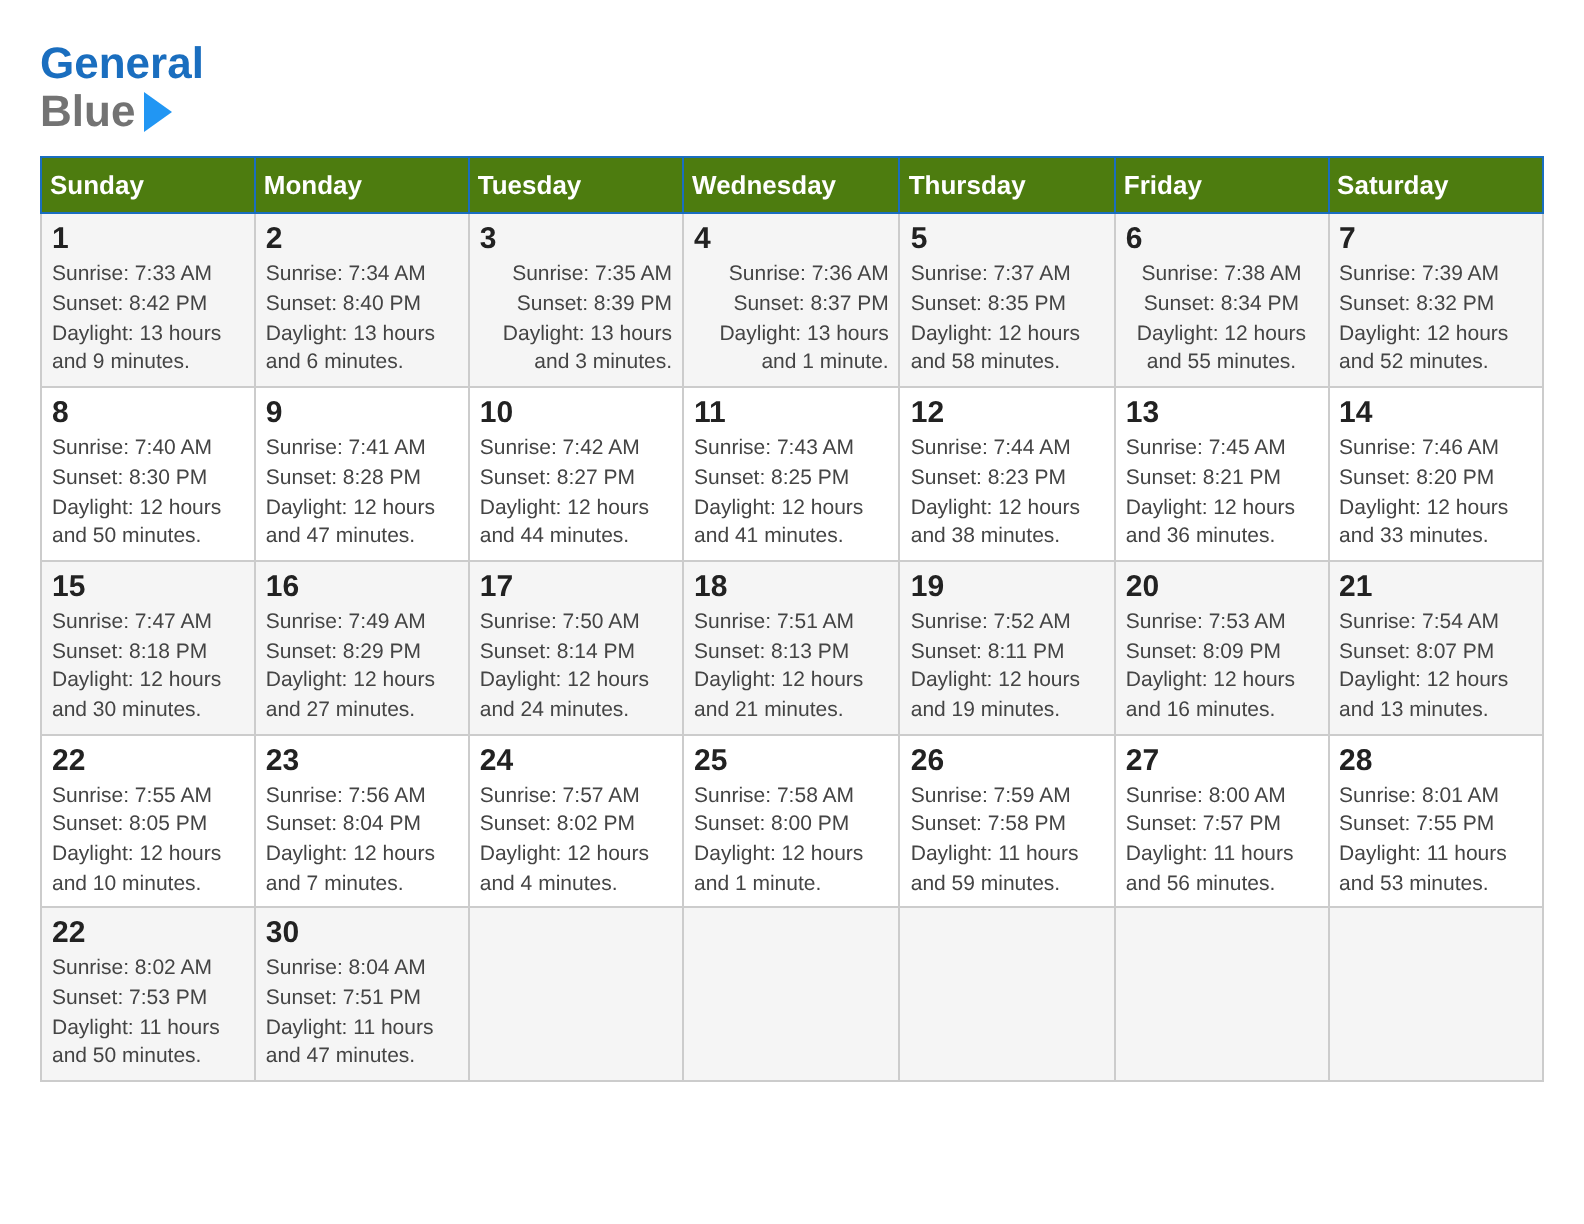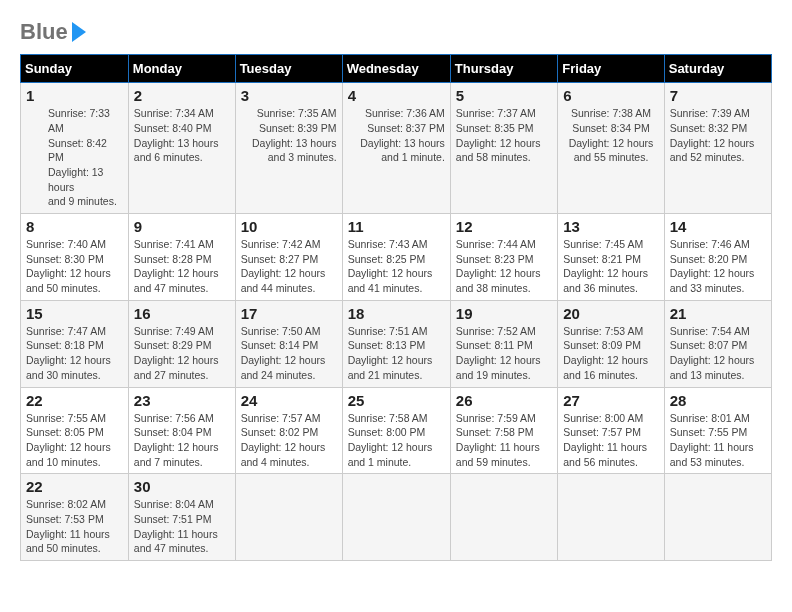--- a/index.html
+++ b/index.html
@@ -32,21 +32,21 @@
     .subtitle {
       font-size: 16px;
       color: #555;
     }
     table {
       width: 100%;
       border-collapse: collapse;
       font-size: 11px;
     }
     thead tr th {
-      background-color: #000000;
+      background-color: #4d7c0f;
       color: #fff;
       padding: 6px 4px;
       text-align: left;
       font-size: 13px;
       font-weight: bold;
       border: 1px solid #1a6ebf;
     }
     tbody tr td {
       border: 1px solid #ccc;
       padding: 4px 5px;
@@ -75,20 +75,23 @@
     .empty-cell {
       background-color: #f5f5f5 !important;
     }
   </style>
 </head>
 <body>
 
 <div class="header">
   <div class="logo">
     <div>
+      <div style="font-size:22px;font-weight:bold;color:#333;line-height:1.1;">
+        <span style="color:#1a6ebf;">General</span>
+      </div>
       <div style="display:flex;align-items:center;">
         <div style="font-size:22px;font-weight:bold;color:#737373;line-height:1.1;">Blue</div>
         <div style="width:0;height:0;border-top:10px solid transparent;border-bottom:10px solid transparent;border-left:14px solid #2196F3;margin-left:4px;"></div>
       </div>
     </div>
   </div>
   <div class="title-block">
     <div class="month-title"></div>
     <div class="subtitle"></div>
   </div>
@@ -103,21 +106,21 @@
         <th>Wednesday</th>
         <th>Thursday</th>
         <th>Friday</th>
         <th>Saturday</th>
       </tr>
   </thead>
   <tbody id="calendar-body">
       <tr>
         <td>
           <span class="day-num">1</span>
-          <div class="day-detail" style="white-space: pre-line; margin-left: 22px;">Sunrise: 7:33 AM
+          <div class="day-detail" style="white-space: pre-line;">Sunrise: 7:33 AM
 Sunset: 8:42 PM
 Daylight: 13 hours
 and 9 minutes.</div>
         </td>
         <td>
           <span class="day-num">2</span>
           <div class="day-detail" style="white-space: pre-line;">Sunrise: 7:34 AM
 Sunset: 8:40 PM
 Daylight: 13 hours
 and 6 minutes.</div>

